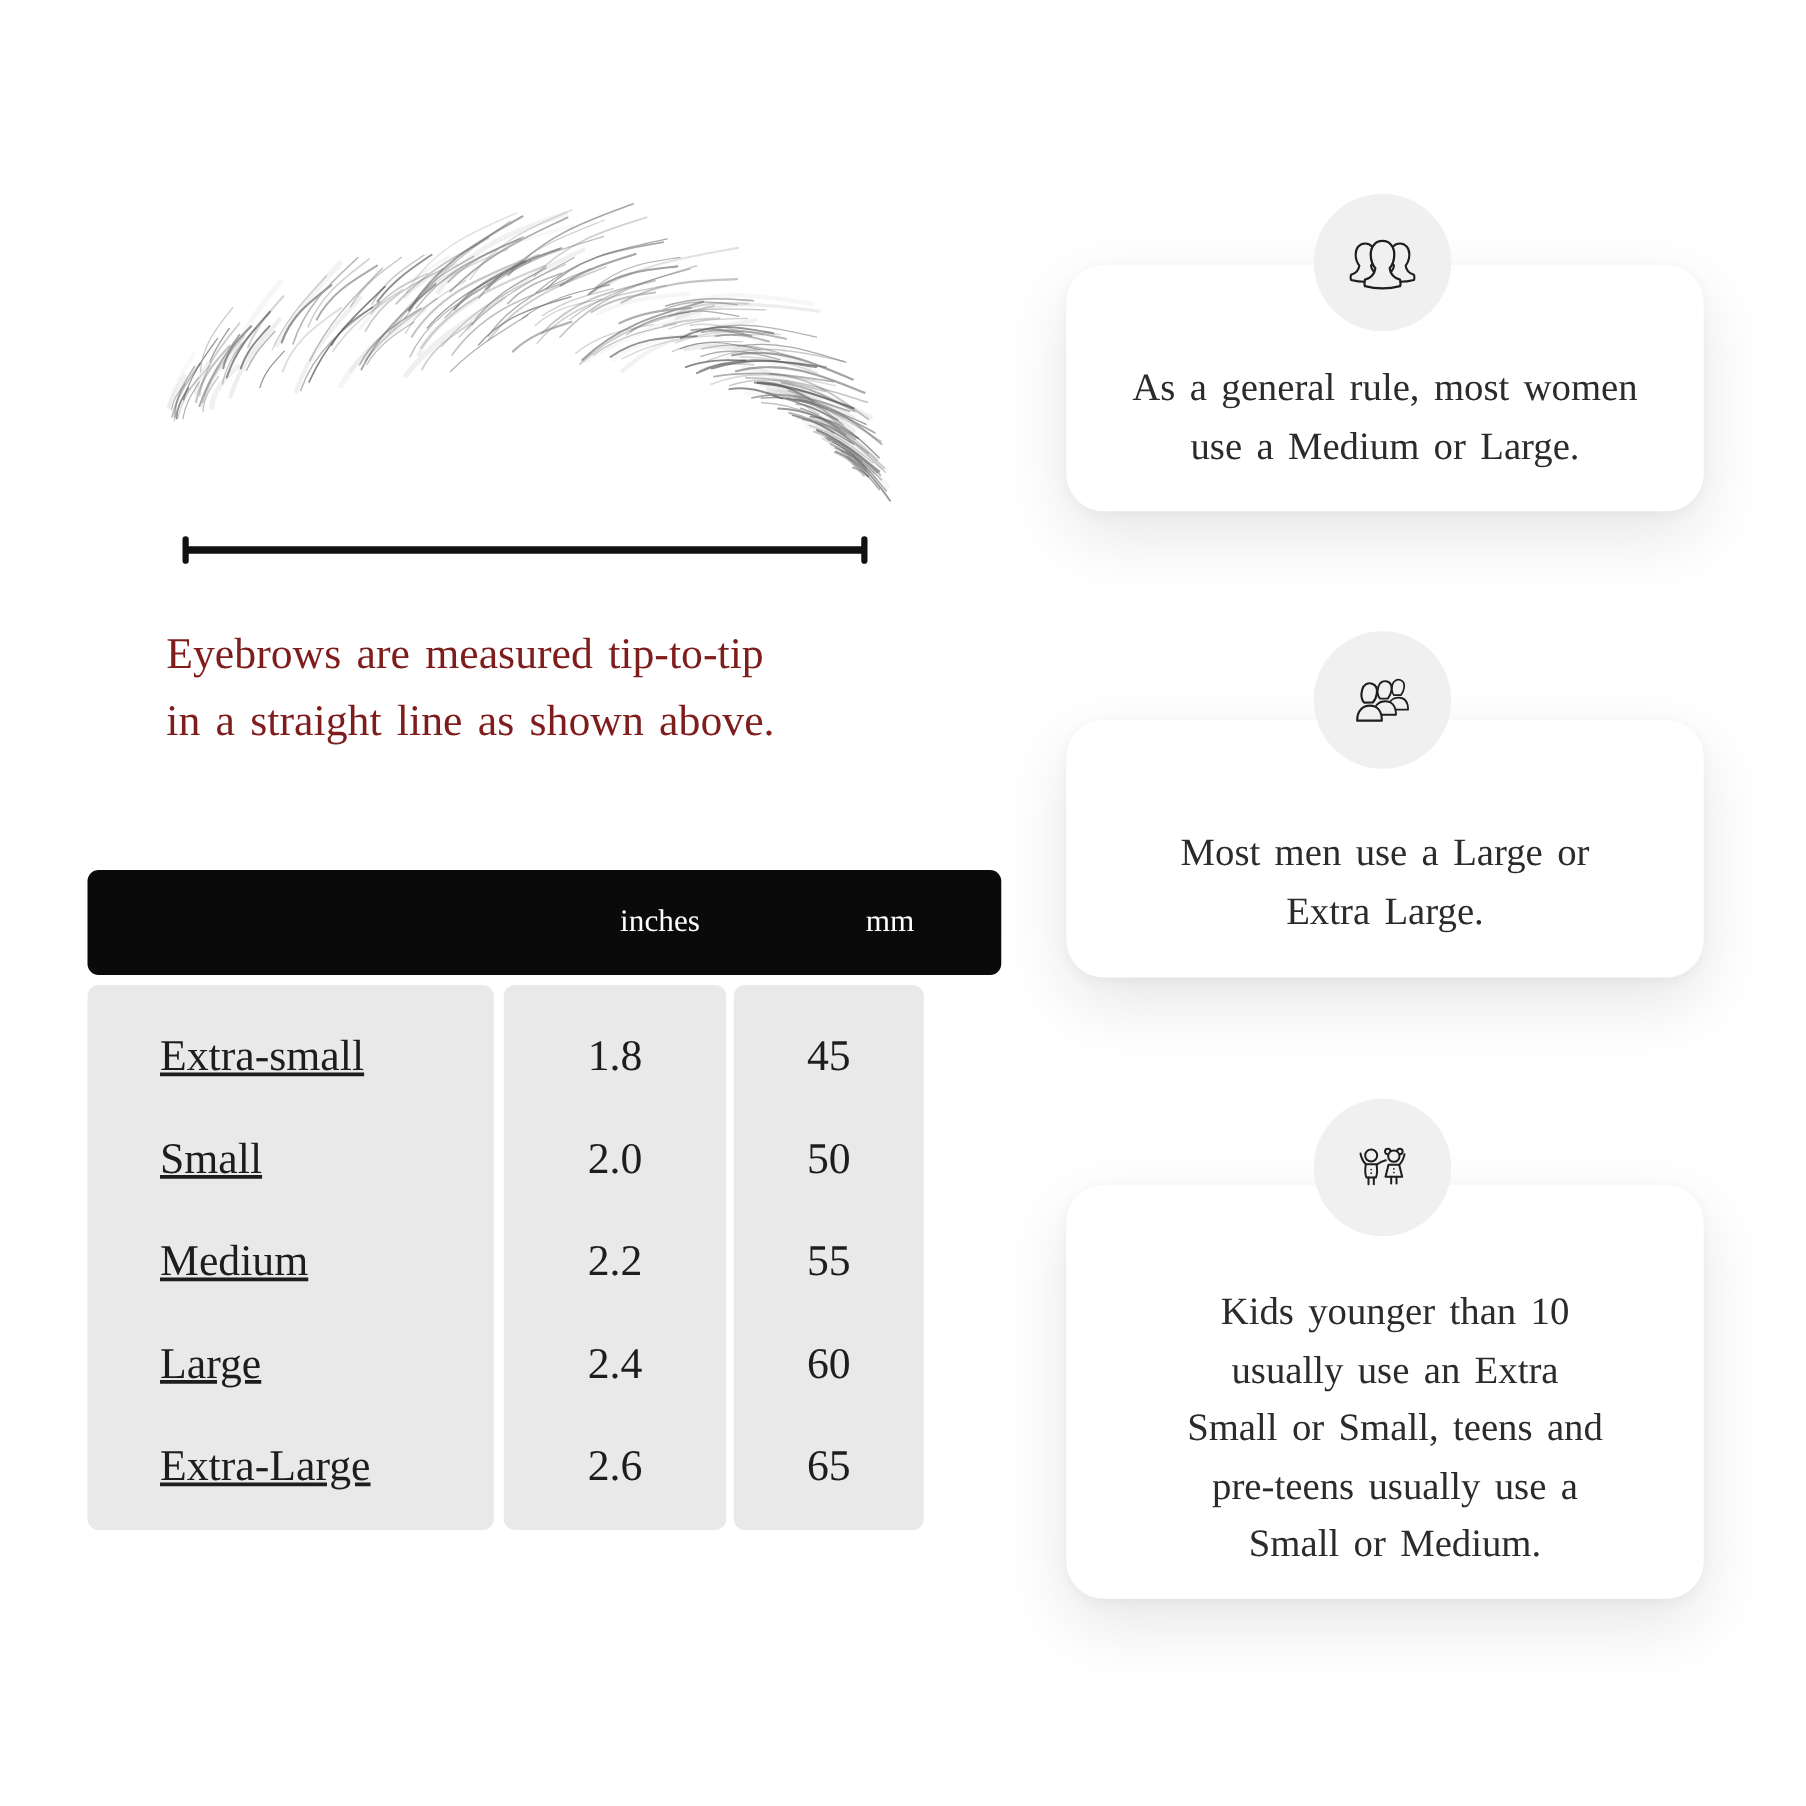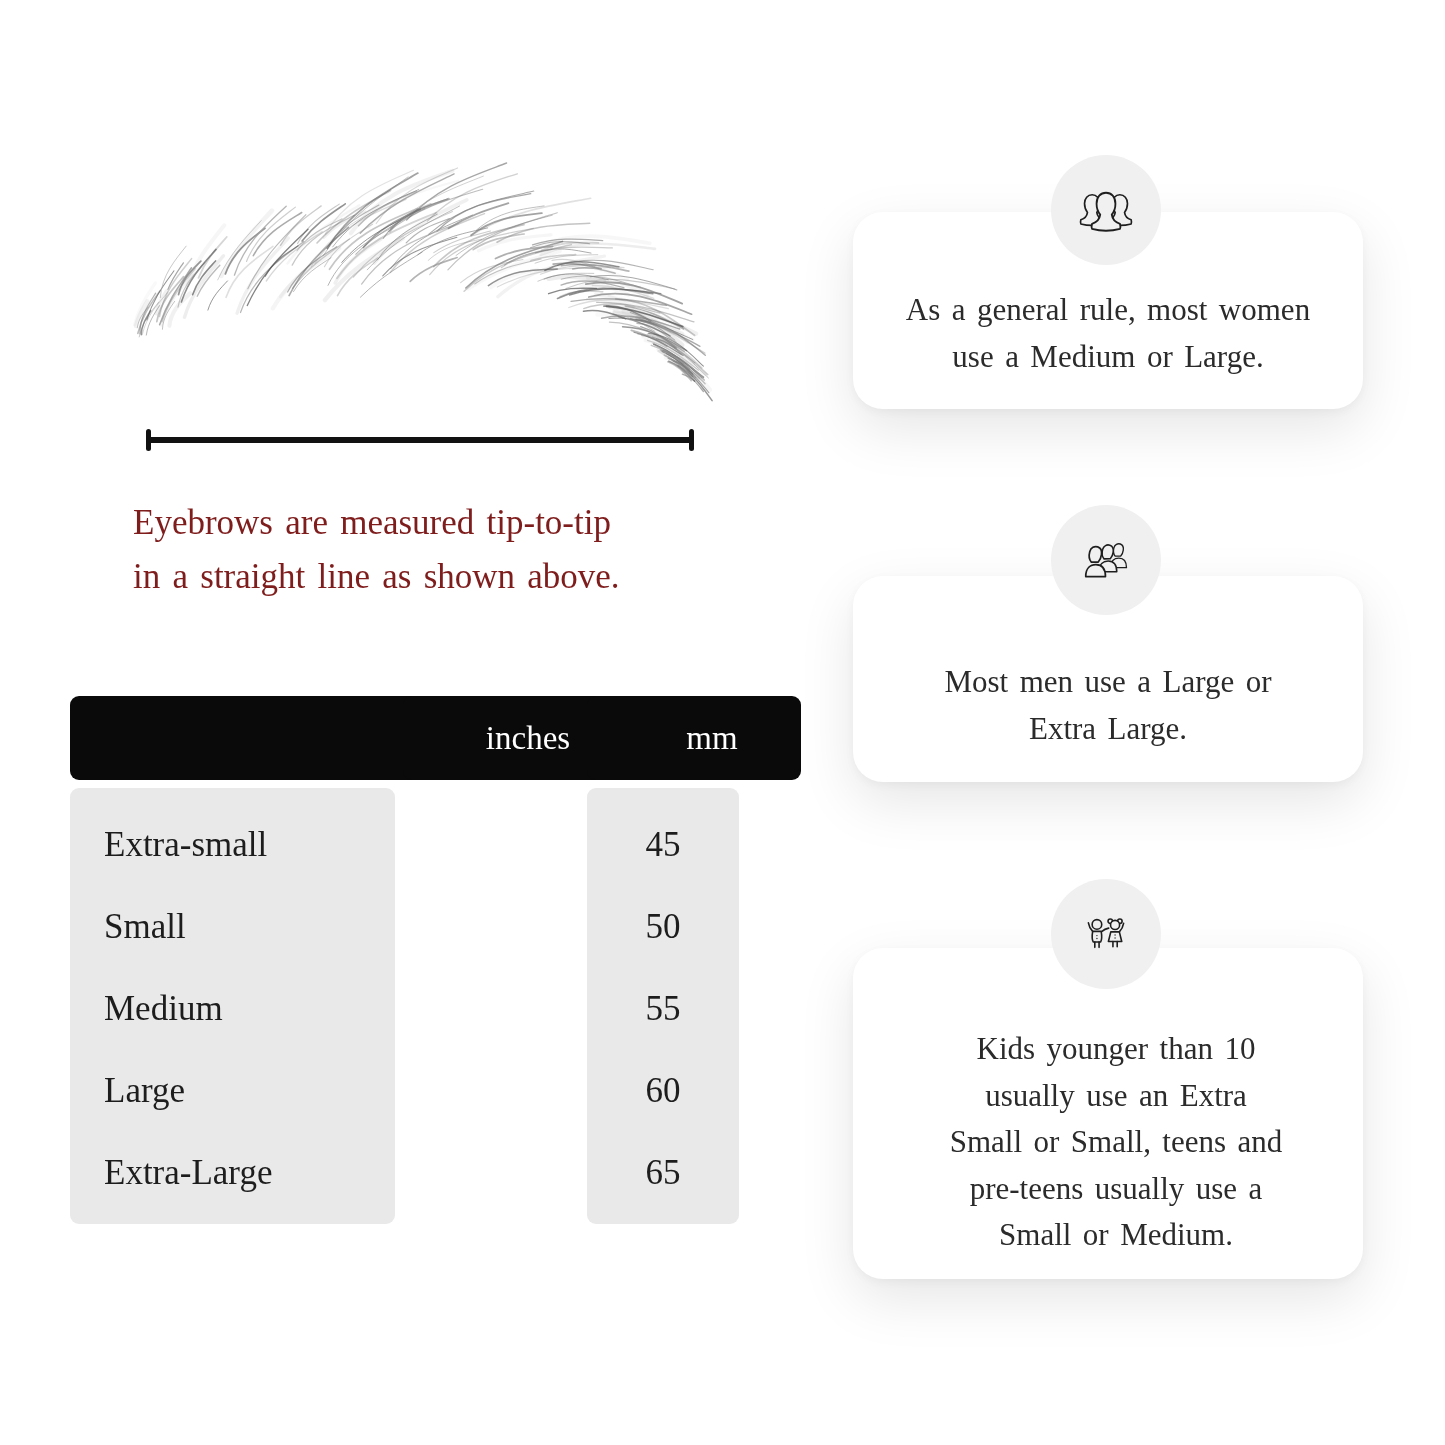--- a/index.html
+++ b/index.html
@@ -11,31 +11,31 @@
   .measure{position:absolute;left:146px;top:429px;width:548px;height:22px;}
   .measure .bar{position:absolute;left:2px;right:2px;top:8px;height:6px;background:#111;border-radius:2px;}
   .measure .tick{position:absolute;top:0;width:5px;height:22px;background:#111;border-radius:2.5px;}
   .measure .tick.l{left:0;}
   .measure .tick.r{right:0;}
   .caption{position:absolute;left:133px;top:496px;width:610px;margin:0;
            font-size:35px;line-height:1.55;color:#7f1d1d;white-space:pre-line;word-spacing:0.10em;}
 
   
   .th{position:absolute;top:696px;height:84px;background:#0a0a0a;border-radius:9px;
-      color:#ffffff;display:flex;align-items:center;justify-content:center;font-size:33px;padding-left:36px;}
+      color:#ffffff;display:flex;align-items:center;justify-content:center;font-size:25px;padding-left:36px;}
   .th1{left:70px;width:325px;}
   .th2{left:403px;width:178px;}
   .th3{left:587px;width:178px;}
   .tcol{position:absolute;top:788px;height:436px;background:#e9e9e9;border-radius:9px;
         box-sizing:border-box;padding-top:16px;display:flex;flex-direction:column;}
   .tcol1{left:70px;width:325px;}
   .tcol2{left:403px;width:178px;}
   .tcol3{left:587px;width:152px;}
   .cell{height:82px;display:flex;align-items:center;justify-content:center;font-size:35px;color:#1d1d1d;}
-  .tcol1 .cell{justify-content:flex-start;padding-left:34px;}
+  .tcol1 .cell{justify-content:flex-start;padding-left:58px;text-decoration:underline;}
 
   
   .card{position:absolute;left:853px;width:510px;background:#ffffff;border-radius:30px;
         box-shadow:0 20px 55px rgba(0,0,0,0.10),0 3px 10px rgba(0,0,0,0.04);
         box-sizing:border-box;display:flex;align-items:center;justify-content:center;}
   .card1{top:212px;height:197px;padding:54px 20px 8px 20px;}
   .card2{top:576px;height:206px;padding:59px 20px 6px 20px;}
   .card3{top:948px;height:331px;padding:68px 20px 10px 36px;}
   .card-text{margin:0;text-align:center;font-size:31px;line-height:1.5;color:#2b2b2b;
              white-space:pre-line;word-spacing:0.12em;}
@@ -290,20 +290,27 @@
   <div class="th th2">inches</div>
   <div class="th th3">mm</div>
 
   <div class="tcol tcol1">
     <div class="cell">Extra-small</div>
     <div class="cell">Small</div>
     <div class="cell">Medium</div>
     <div class="cell">Large</div>
     <div class="cell">Extra-Large</div>
   </div>
+  <div class="tcol tcol2">
+    <div class="cell">1.8</div>
+    <div class="cell">2.0</div>
+    <div class="cell">2.2</div>
+    <div class="cell">2.4</div>
+    <div class="cell">2.6</div>
+  </div>
   <div class="tcol tcol3">
     <div class="cell">45</div>
     <div class="cell">50</div>
     <div class="cell">55</div>
     <div class="cell">60</div>
     <div class="cell">65</div>
   </div>
 
   <div class="icon-circle circ1">
     <svg viewBox="0 0 120 120" width="64" height="64">

